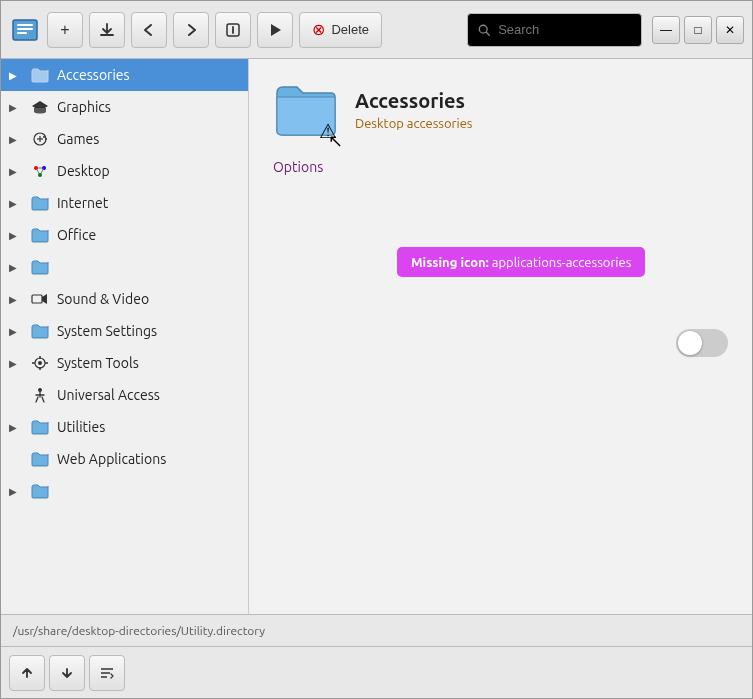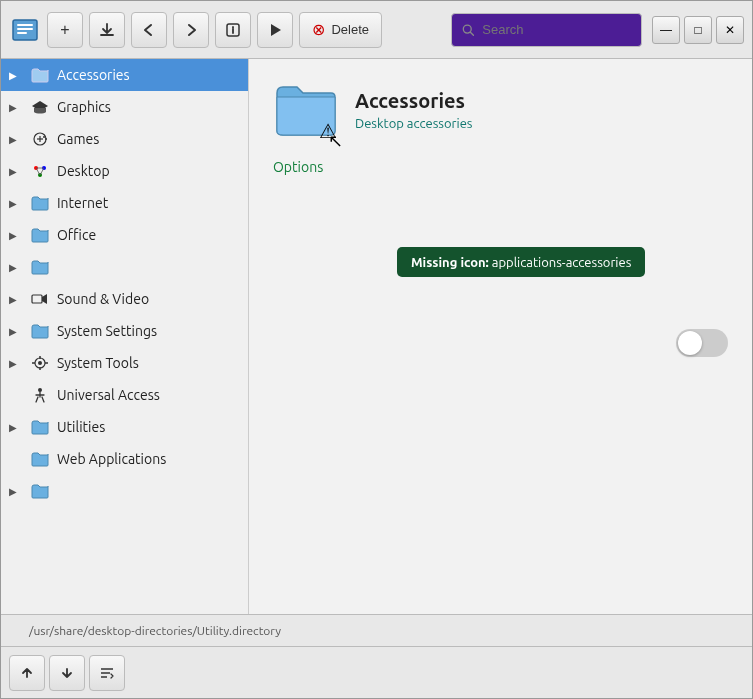--- a/index.html
+++ b/index.html
@@ -56,25 +56,25 @@
       font-size: 13px;
     }
     .toolbar-btn.wide .delete-x {
       color: #cc0000;
       font-size: 16px;
     }
     .search-box {
       margin-left: auto;
       display: flex;
       align-items: center;
-      background: #4c1d95;
+      background: #000000;
       border: 1px solid #bbb;
       border-radius: 4px;
       padding: 4px 10px;
-      width: 191px;
+      width: 175px;
       height: 34px;
       gap: 8px;
     }
     .search-box input {
       border: none;
       outline: none;
       font-size: 13px;
       color: #888;
       background: transparent;
       width: 100%;
@@ -174,39 +174,39 @@
       font-size: 20px;
       line-height: 1;
     }
     .detail-title {
       font-size: 20px;
       font-weight: bold;
       color: #222;
     }
     .detail-subtitle {
       font-size: 13px;
-      color: #0f766e;
+      color: #a16207;
       margin-top: 4px;
     }
     
     .options-section {
       padding: 0 24px 16px 24px;
       position: relative;
     }
     .options-label {
       font-size: 14px;
-      color: #15803d;
+      color: #701a75;
       margin-bottom: 8px;
     }
     
     .tooltip {
       position: absolute;
       top: 88px;
       left: 148px;
-      background: #14532d;
+      background: #d946ef;
       color: white;
       border-radius: 5px;
       padding: 8px 14px;
       font-size: 13px;
       z-index: 10;
       white-space: nowrap;
       pointer-events: none;
     }
     .tooltip strong { font-weight: bold; }
     
@@ -233,21 +233,21 @@
       left: 2px;
       box-shadow: 0 1px 3px rgba(0,0,0,0.3);
     }
     
     .statusbar {
       height: 32px;
       border-top: 1px solid #bbb;
       background: #e8e8e8;
       display: flex;
       align-items: center;
-      padding: 0 28px;
+      padding: 0 12px;
       font-size: 12px;
       color: #555;
     }
     
     .bottom-toolbar {
       height: 52px;
       border-top: 1px solid #bbb;
       background: #e8e8e8;
       display: flex;
       align-items: center;

